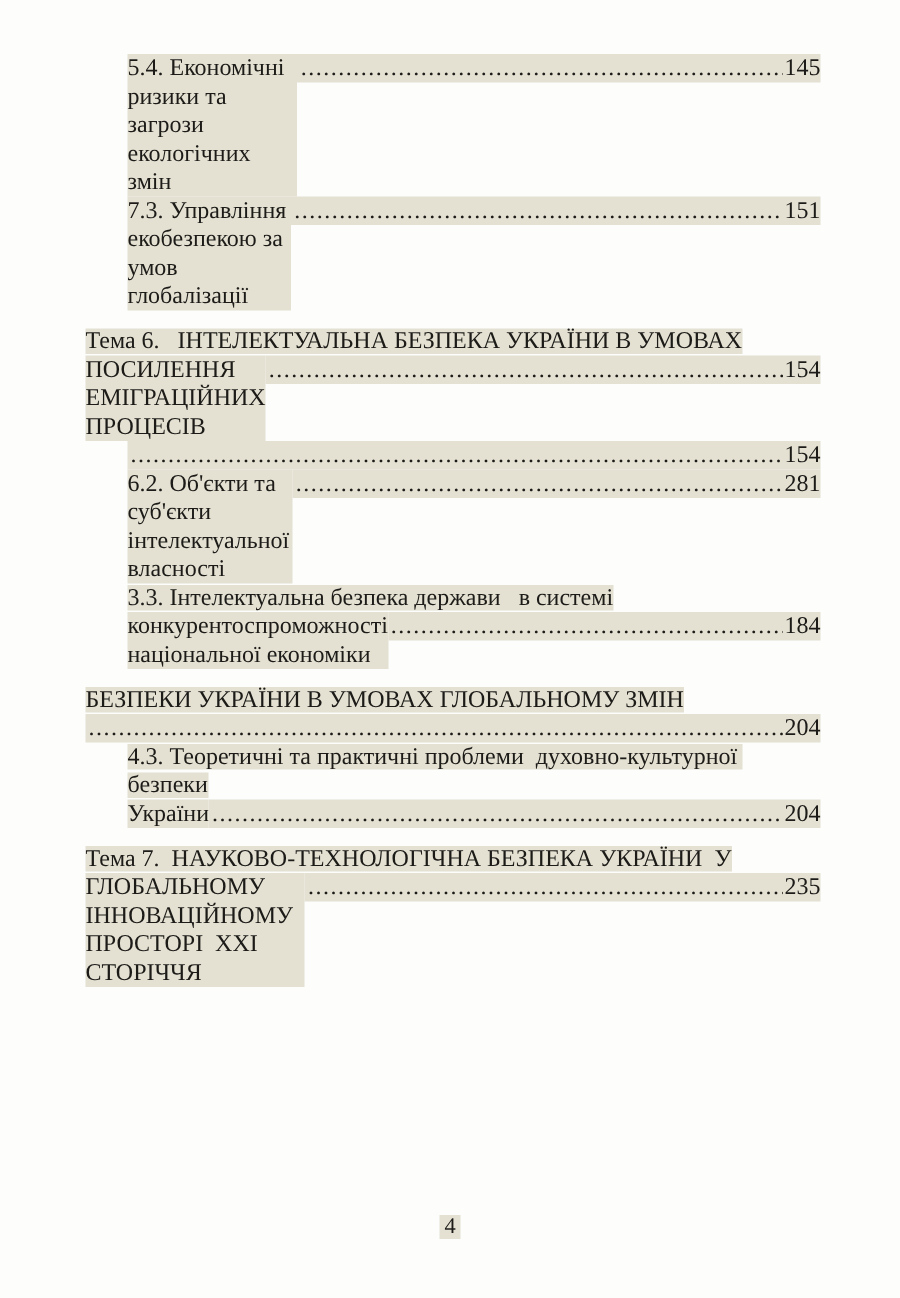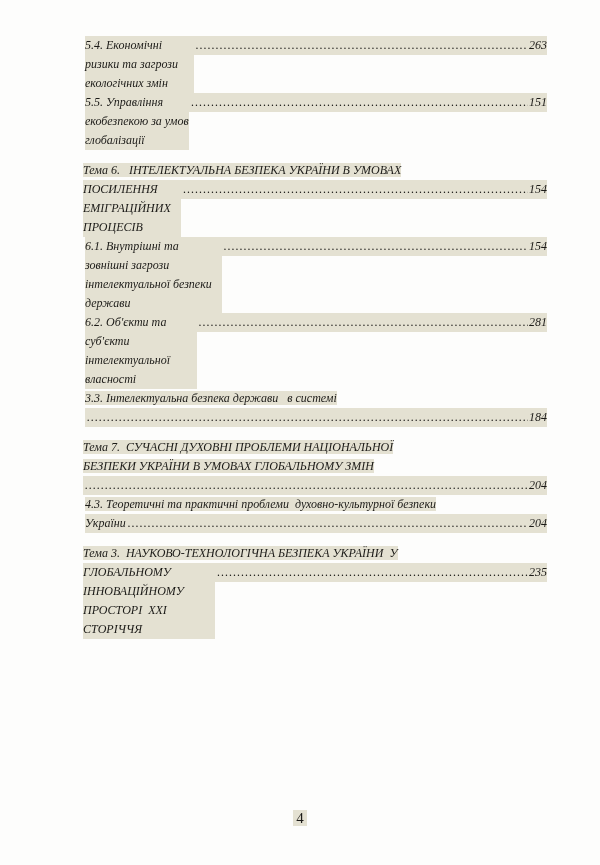--- a/index.html
+++ b/index.html
@@ -19,27 +19,25 @@
     width: 600px;
     height: 865px;
     padding: 36px 53px 0 57px;
     position: relative;
     background: #fdfdfc;
   }
   .toc {
     width: 100%;
   }
   .toc-entry {
-    font-size: 12px;
+    font-size: 16px;
     line-height: 19px;
-    font-style: italic;
   }
   .toc-entry.theme {
     margin-top: 11px;
-    margin-left: 26px;
   }
   .toc-entry.sub {
     padding-left: 28px;
   }
   .toc-line {
     line-height: 19px;
     white-space: pre-wrap;
   }
   .toc-line .txt {
     background: var(--hl, #e4e1d2);
@@ -80,49 +78,48 @@
     background: var(--hl, #e4e1d2);
     padding: 0 3px;
   }
 </style>
 </head>
 <body style="color: rgb(28, 27, 24);">
 
 <div class="page">
   <div class="toc">
       <div class="toc-entry sub">
-        <div class="toc-line last"><span class="txt">5.4. Економічні ризики та загрози  екологічних змін</span><span class="dots"></span><span class="pg">263</span></div>
+        <div class="toc-line last"><span class="txt">5.4. Економічні ризики та загрози  екологічних змін</span><span class="dots"></span><span class="pg">145</span></div>
       </div>
       <div class="toc-entry sub">
-        <div class="toc-line last"><span class="txt">5.5. Управління екобезпекою за умов глобалізації</span><span class="dots"></span><span class="pg">151</span></div>
+        <div class="toc-line last"><span class="txt">7.3. Управління екобезпекою за умов глобалізації</span><span class="dots"></span><span class="pg">151</span></div>
       </div>
       <div class="toc-entry theme">
         <div class="toc-line"><span class="txt">Тема 6.   ІНТЕЛЕКТУАЛЬНА БЕЗПЕКА УКРАЇНИ В УМОВАХ</span></div>
         <div class="toc-line last"><span class="txt">ПОСИЛЕННЯ ЕМІГРАЦІЙНИХ ПРОЦЕСІВ</span><span class="dots"></span><span class="pg">154</span></div>
       </div>
       <div class="toc-entry sub">
-        <div class="toc-line last"><span class="txt">6.1. Внутрішні та зовнішні загрози інтелектуальної безпеки держави</span><span class="dots"></span><span class="pg">154</span></div>
+        <div class="toc-line last"><span class="dots"></span><span class="pg">154</span></div>
       </div>
       <div class="toc-entry sub">
         <div class="toc-line last"><span class="txt">6.2. Об'єкти та суб'єкти інтелектуальної власності</span><span class="dots"></span><span class="pg">281</span></div>
       </div>
       <div class="toc-entry sub">
         <div class="toc-line"><span class="txt">3.3. Інтелектуальна безпека держави   в системі</span></div>
-        <div class="toc-line last"><span class="dots"></span><span class="pg">184</span></div>
+        <div class="toc-line last"><span class="txt">конкурентоспроможності національної економіки</span><span class="dots"></span><span class="pg">184</span></div>
       </div>
       <div class="toc-entry theme">
-        <div class="toc-line"><span class="txt">Тема 7.  СУЧАСНІ ДУХОВНІ ПРОБЛЕМИ НАЦІОНАЛЬНОЇ</span></div>
         <div class="toc-line"><span class="txt">БЕЗПЕКИ УКРАЇНИ В УМОВАХ ГЛОБАЛЬНОМУ ЗМІН</span></div>
         <div class="toc-line last"><span class="dots"></span><span class="pg">204</span></div>
       </div>
       <div class="toc-entry sub">
         <div class="toc-line"><span class="txt">4.3. Теоретичні та практичні проблеми  духовно-культурної безпеки</span></div>
         <div class="toc-line last"><span class="txt">України</span><span class="dots"></span><span class="pg">204</span></div>
       </div>
       <div class="toc-entry theme">
-        <div class="toc-line"><span class="txt">Тема 3.  НАУКОВО-ТЕХНОЛОГІЧНА БЕЗПЕКА УКРАЇНИ  У</span></div>
+        <div class="toc-line"><span class="txt">Тема 7.  НАУКОВО-ТЕХНОЛОГІЧНА БЕЗПЕКА УКРАЇНИ  У</span></div>
         <div class="toc-line last"><span class="txt">ГЛОБАЛЬНОМУ ІННОВАЦІЙНОМУ ПРОСТОРІ  ХХІ СТОРІЧЧЯ</span><span class="dots"></span><span class="pg">235</span></div>
       </div>
     </div>
   <div class="footer">
     <span class="num">4</span>
   </div>
 </div>
 
 </body></html>

